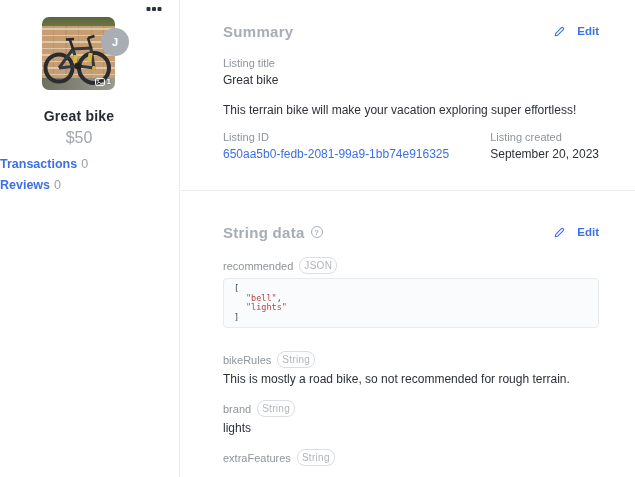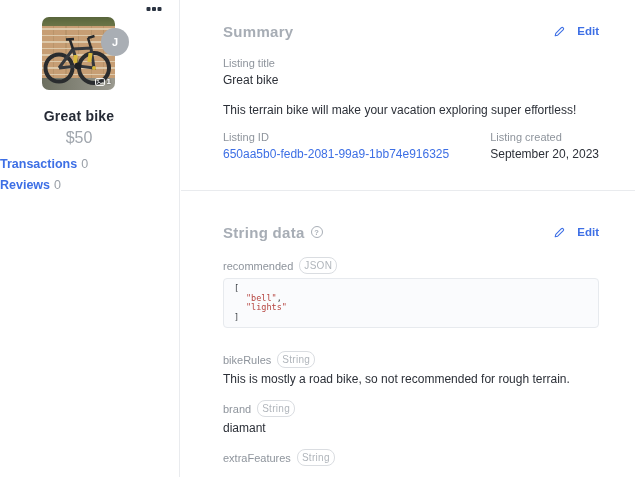--- a/index.html
+++ b/index.html
@@ -183,21 +183,21 @@
         <span class="type-badge">String</span>
       </div>
       <div class="f-value">This is mostly a road bike, so not recommended for rough terrain.</div>
     </div>
 
     <div class="field">
       <div class="f-label">
         <span>brand</span>
         <span class="type-badge">String</span>
       </div>
-      <div class="f-value">diamant</div>
+      <div class="f-value">lights</div>
     </div>
 
     <div class="field">
       <div class="f-label">
         <span>extraFeatures</span>
         <span class="type-badge">String</span>
       </div>
 
     </div>
   </div>

